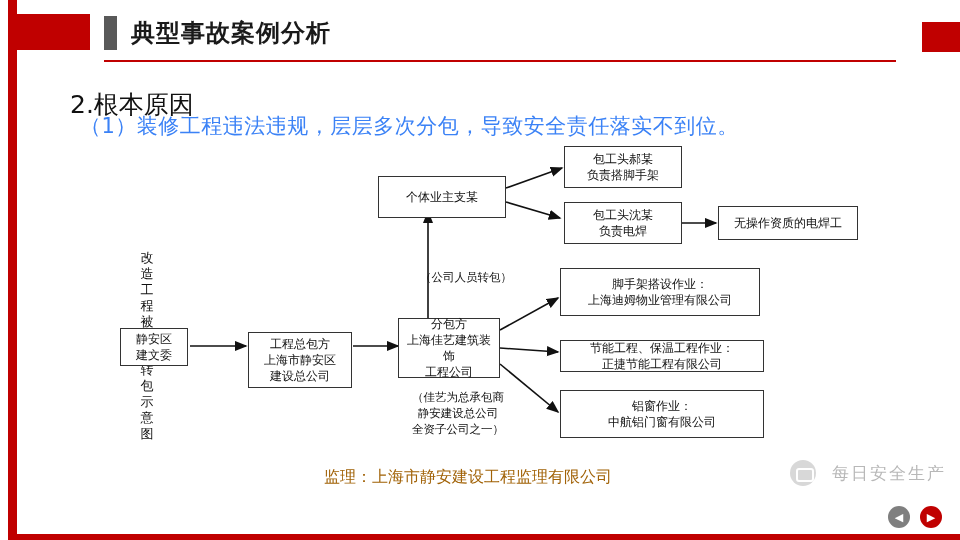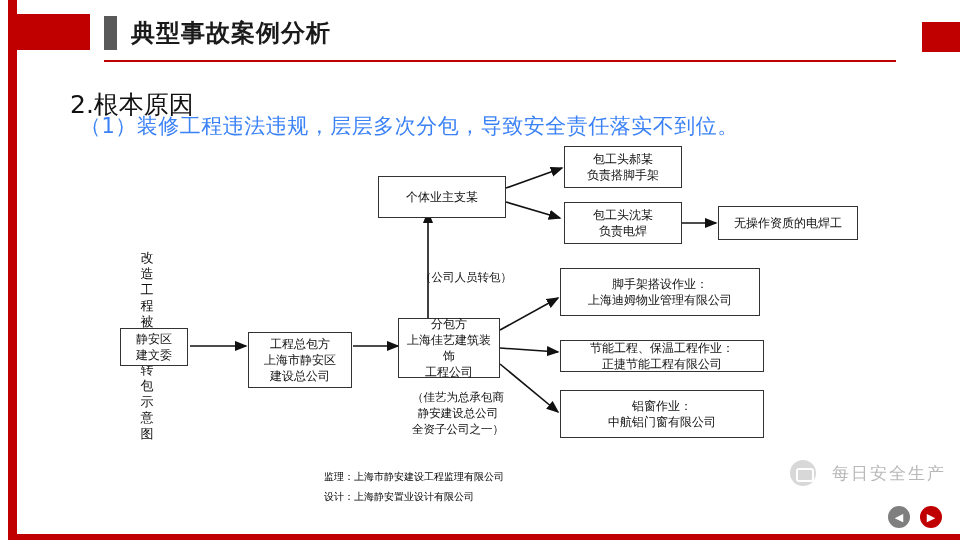--- a/index.html
+++ b/index.html
@@ -120,23 +120,23 @@
     position: absolute;
     font-size: 11.5px;
     line-height: 16px;
     color: #111;
     text-align: center;
     white-space: pre-line;
     font-family: Liberation Mono, monospace;
   }
   .footnote {
     position: absolute;
-    font-size: 10px;
+    font-size: 16px;
     line-height: 18px;
-    color: #000000;
+    color: #a16207;
     text-align: left;
     white-space: pre-line;
   }
   svg.arrows {
     position: absolute;
     left: 0; top: 0;
     width: 840px; height: 370px;
     pointer-events: none;
   }
   
@@ -265,21 +265,20 @@
     <div class="node" style="left:492px; top:240px; width:204px; height:48px; white-space:pre-line;">铝窗作业：
 中航铝门窗有限公司</div>
 
     <div class="note" style="left:318px; top:120px; width:160px;">（公司人员转包）</div>
 
     <div class="note" style="left:300px; top:240px; width:180px;">（佳艺为总承包商
 静安建设总公司
 全资子公司之一）</div>
 
     <div class="footnote" style="left:256px; top:318px;">监理：上海市静安建设工程监理有限公司</div>
-    <div class="footnote" style="left:256px; top:338px;">设计：上海静安置业设计有限公司</div>
 
   </div>
 
   <div class="watermark">
     <div class="wm-circle"></div>
     <div class="wm-text">每日安全生产</div>
   </div>
 
   <div class="nav">
     <div class="nav-btn dark">◀</div>

